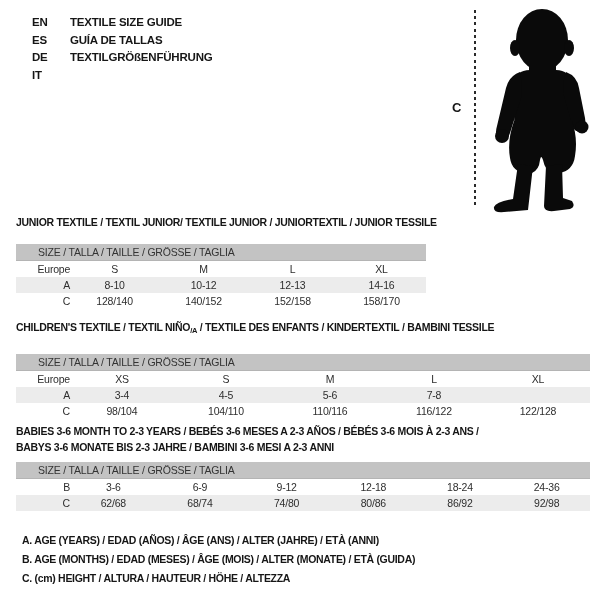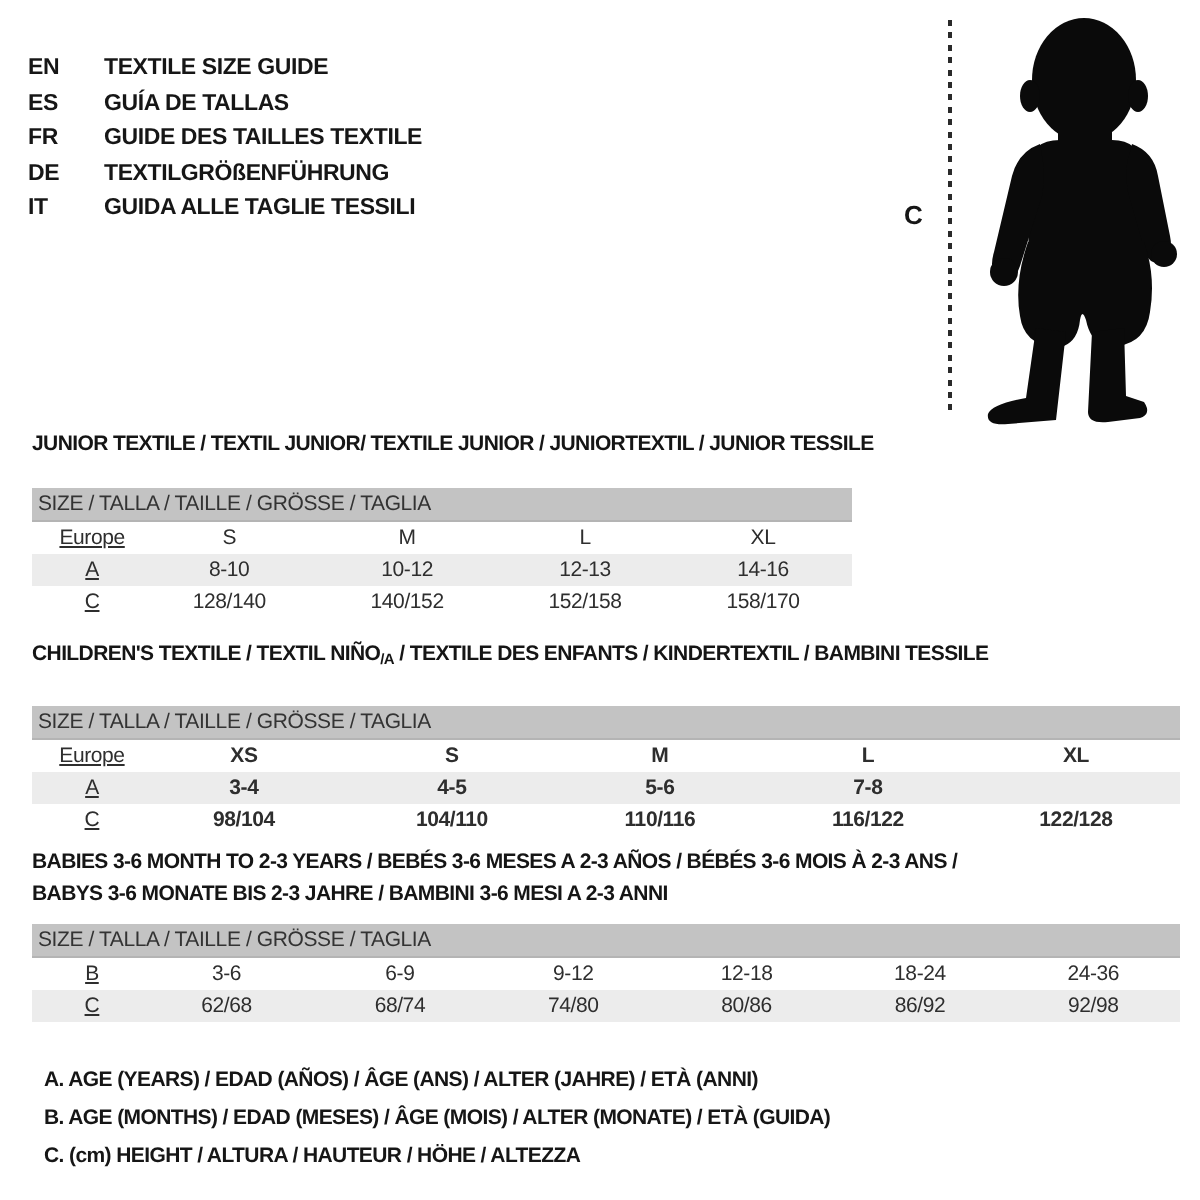--- a/index.html
+++ b/index.html
@@ -1,51 +1,51 @@
 <!DOCTYPE html>
 <html><head>
 <meta charset="utf-8">
 <style>
   html,body{margin:0;padding:0;background:#fff;}
   #stage{
     position:relative;width:600px;height:600px;background:#ffffff;
     font-family:"Liberation Sans",sans-serif;color:#1f1f1f;overflow:hidden;
   }
   
-  #lang-list{position:absolute;left:14px;top:14px;margin-top:12px;}
+  #lang-list{position:absolute;left:32px;top:14px;}
   .lang-row{display:flex;height:17.5px;line-height:17.5px;
     font-weight:700;font-size:11.5px;letter-spacing:-0.2px;color:#161616;}
   .lang-code{width:38px;}
   .lang-title{white-space:nowrap;}
   
   #figure-area{position:absolute;left:440px;top:0;width:160px;height:215px;}
   #height-dotted-line{position:absolute;left:34px;top:10px;width:2px;height:198px;
     background:repeating-linear-gradient(to bottom,#2a2a2a 0 3px,transparent 3px 6.2px);}
   #figure-c-label{position:absolute;left:12px;top:100px;font-weight:700;font-size:13px;color:#161616;}
   #baby-svg{position:absolute;left:42px;top:6px;}
   
   .tbl-title{font-weight:700;font-size:10.5px;letter-spacing:-0.3px;
     white-space:nowrap;color:#151515;line-height:15.5px;}
   .size-bar{height:17px;line-height:17px;background:#c3c3c3;color:#333;
-    font-size:10.5px;letter-spacing:-0.2px;padding-left:3px;box-sizing:border-box;
+    font-size:10.5px;letter-spacing:-0.2px;padding-left:22px;box-sizing:border-box;
     border-bottom:1px solid #b4b4b4;}
   .trow{display:flex;height:16px;line-height:16px;font-size:10.5px;
     letter-spacing:-0.2px;color:#2e2e2e;}
   .trow.alt{background:#ececec;}
   .cell{text-align:center;overflow:visible;white-space:nowrap;}
-  .cell.lbl{text-align:center;padding-left:6px;box-sizing:border-box;text-decoration:underline;}
+  .cell.lbl{text-align:right;padding-left:6px;box-sizing:border-box;}
   
   #junior-block{position:absolute;left:16px;top:215px;width:410px;}
   #junior-block .size-bar{margin-top:13px;}
   #junior-block .cell.lbl{width:13.2%;}
   #junior-block .cell:not(.lbl){width:21.7%;}
   #children-block{position:absolute;left:16px;top:320px;width:574px;}
   #children-block .size-bar{margin-top:15px;}
   #children-block .cell.lbl{width:9.4%;}
-  #children-block .cell:not(.lbl){width:18.12%;font-weight:bold;}
+  #children-block .cell:not(.lbl){width:18.12%;}
   #babies-block{position:absolute;left:16px;top:424px;width:574px;}
   #babies-block .size-bar{margin-top:7px;}
   #babies-block .cell.lbl{width:9.4%;}
   #babies-block .cell:not(.lbl){width:15.1%;text-align:center;}
   sub.title-sub{font-size:7.5px;vertical-align:-2px;}
   
   #notes{position:absolute;left:22px;top:531px;}
   .note-line{height:19px;line-height:19px;font-weight:700;font-size:10.5px;
     letter-spacing:-0.3px;white-space:nowrap;color:#161616;}
 </style>
@@ -57,30 +57,25 @@
   <div id="lang-list">
     <div class="lang-row">
       <span class="lang-code">EN</span>
       <span class="lang-title">TEXTILE SIZE GUIDE</span>
     </div>
     <div class="lang-row">
       <span class="lang-code">ES</span>
       <span class="lang-title">GUÍA DE TALLAS</span>
     </div>
     <div class="lang-row">
-      <span class="lang-code">FR</span>
-      <span class="lang-title">GUIDE DES TAILLES TEXTILE</span>
-    </div>
-    <div class="lang-row">
       <span class="lang-code">DE</span>
       <span class="lang-title">TEXTILGRÖßENFÜHRUNG</span>
     </div>
     <div class="lang-row">
       <span class="lang-code">IT</span>
-      <span class="lang-title">GUIDA ALLE TAGLIE TESSILI</span>
     </div>
   </div>
 
   <div id="figure-area">
     <div id="height-dotted-line"></div>
     <div id="figure-c-label">C</div>
     <svg id="baby-svg" width="118" height="208" viewBox="0 0 118 208" fill="#0a0a0a" xmlns="http://www.w3.org/2000/svg">
       <ellipse cx="60" cy="34" rx="26" ry="31"></ellipse>
       <ellipse cx="33" cy="42" rx="5" ry="8"></ellipse>
       <ellipse cx="87" cy="42" rx="5" ry="8"></ellipse>

